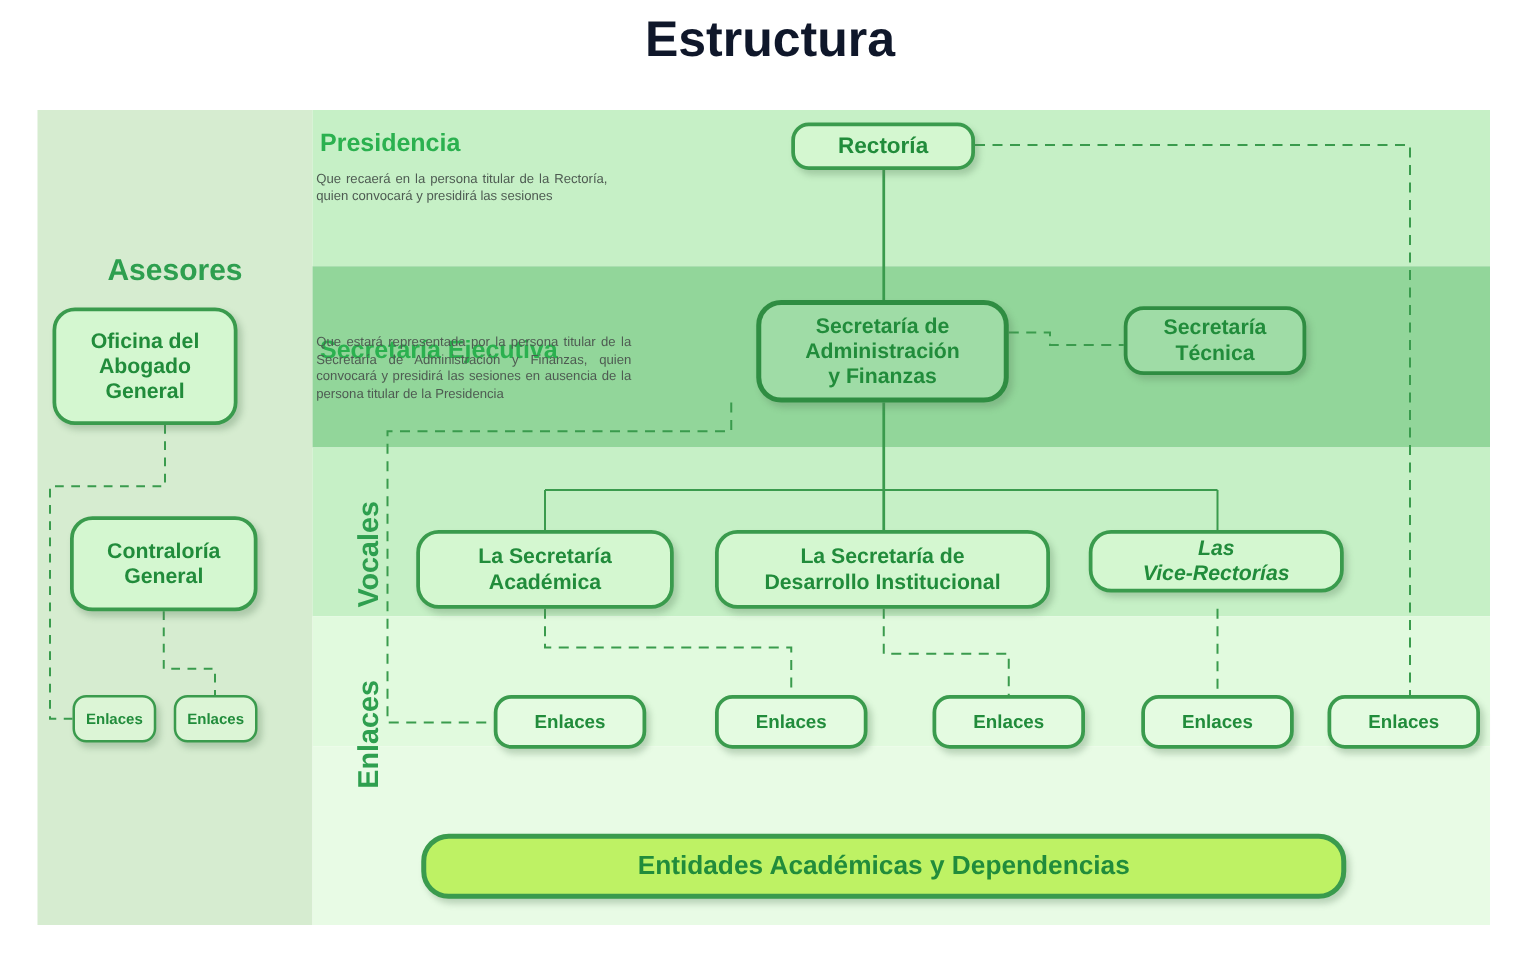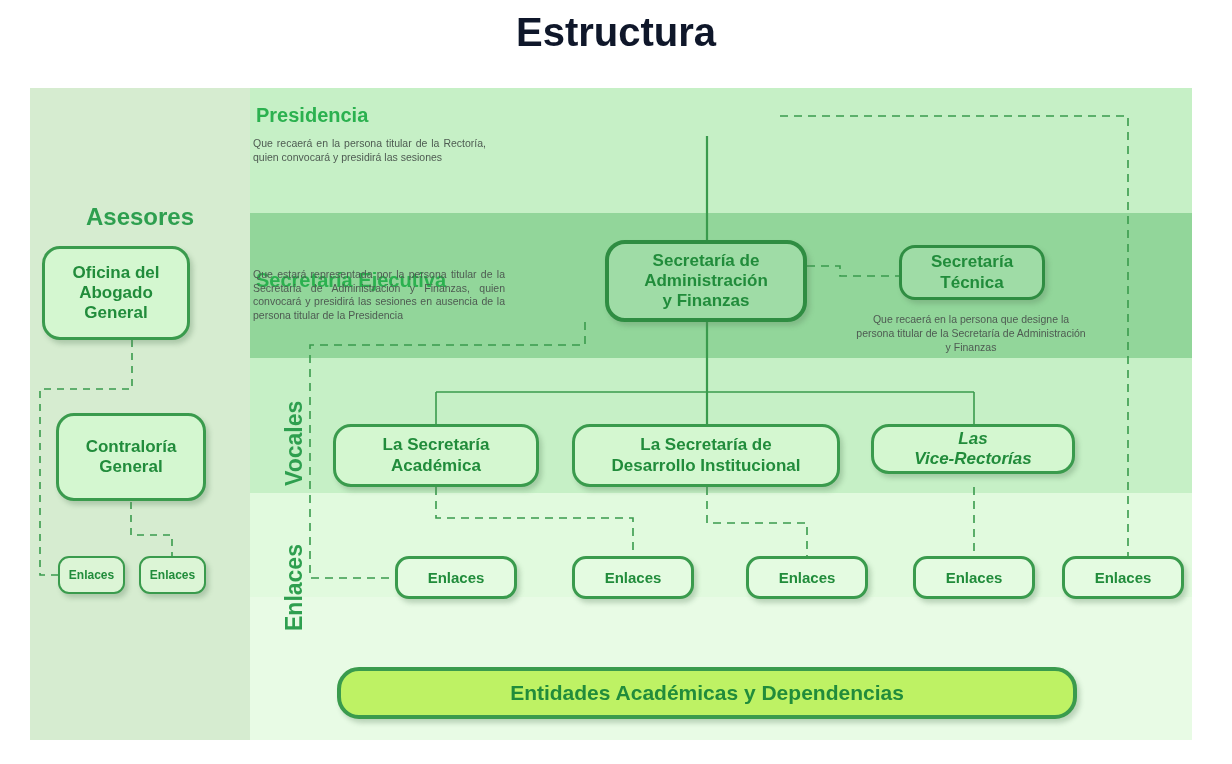--- a/index.html
+++ b/index.html
@@ -134,21 +134,21 @@
   }
   #node-tecnica {
     left: 899px; top: 245px; width: 146px; height: 55px;
     font-size: 17px;
   }
   #node-abogado {
     left: 42px; top: 246px; width: 148px; height: 94px;
     font-size: 17px; border-radius: 18px;
   }
   #node-contraloria {
-    left: 56px; top: 413px; width: 150px; height: 88px;
+    left: 56px; top: 413px; width: 150px; height: 76px;
     font-size: 17px; border-radius: 18px;
   }
 
   #node-secretaria-academica {
     left: 333px; top: 424px; width: 206px; height: 63px;
     font-size: 17px; border-radius: 18px;
   }
   #node-desarrollo {
     left: 572px; top: 424px; width: 268px; height: 63px;
     font-size: 17px; border-radius: 18px;
@@ -238,25 +238,25 @@
   <div class="section-desc" id="desc-presidencia">Que recaerá en la persona titular de la Rectoría, quien convocará y presidirá las sesiones</div>
 
   <div class="section-title" id="title-ejecutiva">Secretaría Ejecutiva</div>
   <div class="section-desc" id="desc-ejecutiva">Que estará representada por la persona titular de la Secretaría de Administración y Finanzas, quien convocará y presidirá las sesiones en ausencia de la persona titular de la Presidencia</div>
 
   <div class="vlabel" id="vlabel-vocales">Vocales</div>
   <div class="vlabel" id="vlabel-enlaces">Enlaces</div>
 
   <div id="title-asesores">Asesores</div>
 
+  <div class="node" id="node-rectoria">Rectoría</div>
 
   <div class="node dark" id="node-admin-finanzas">Secretaría de<br>Administración<br>y Finanzas</div>
 
   <div class="node dark" id="node-tecnica">Secretaría<br>Técnica</div>
-  <div id="desc-tecnica">Que recaerá en la persona que designe la persona titular de la Secretaría de Administración y Finanzas</div>
 
   <div class="node" id="node-abogado">Oficina del<br>Abogado<br>General</div>
   <div class="node" id="node-contraloria">Contraloría<br>General</div>
 
   <div class="node enlace-small" id="enlace-s1">Enlaces</div>
   <div class="node enlace-small" id="enlace-s2">Enlaces</div>
 
   <div class="node" id="node-desarrollo">La Secretaría de<br>Desarrollo Institucional</div>
   <div class="node" id="node-secretaria-academica">La Secretaría<br>Académica</div>
   <div class="node" id="node-vicerrectorias">Las<br>Vice-Rectorías</div>

